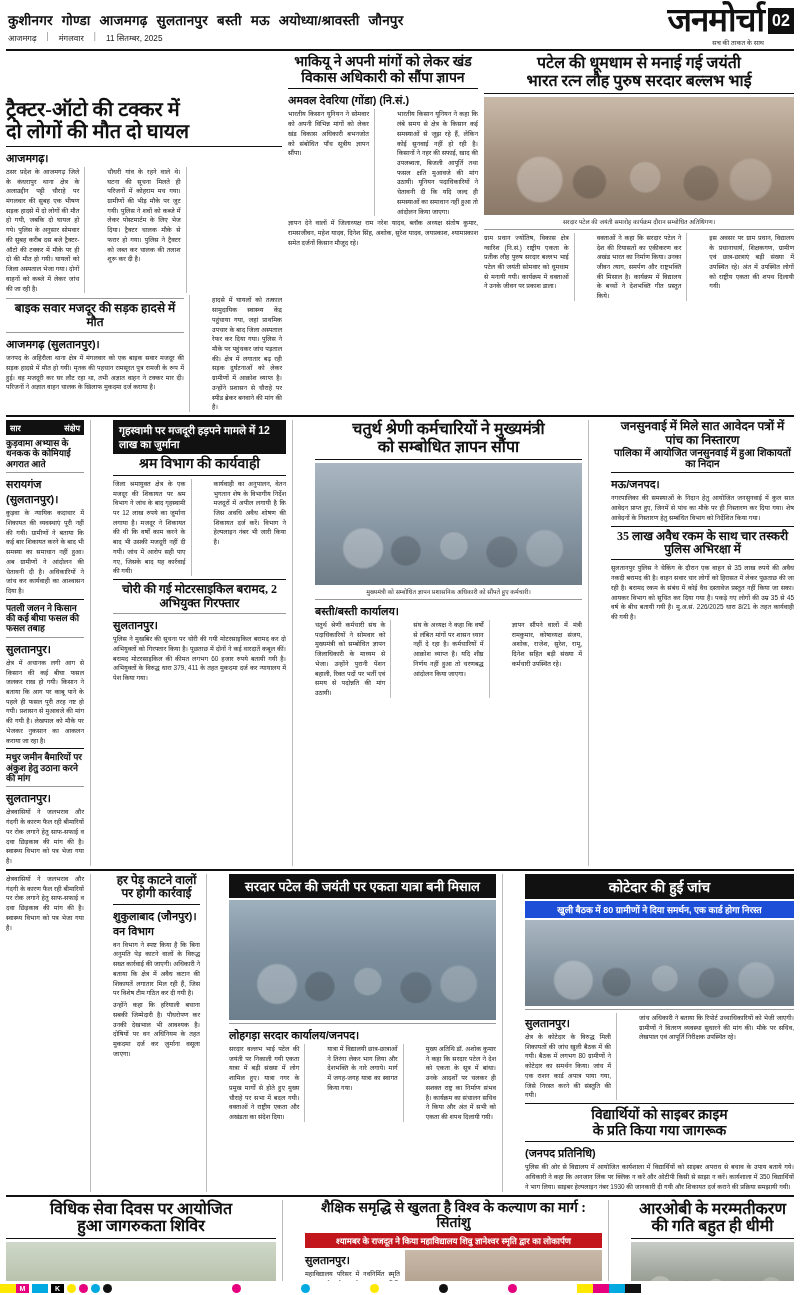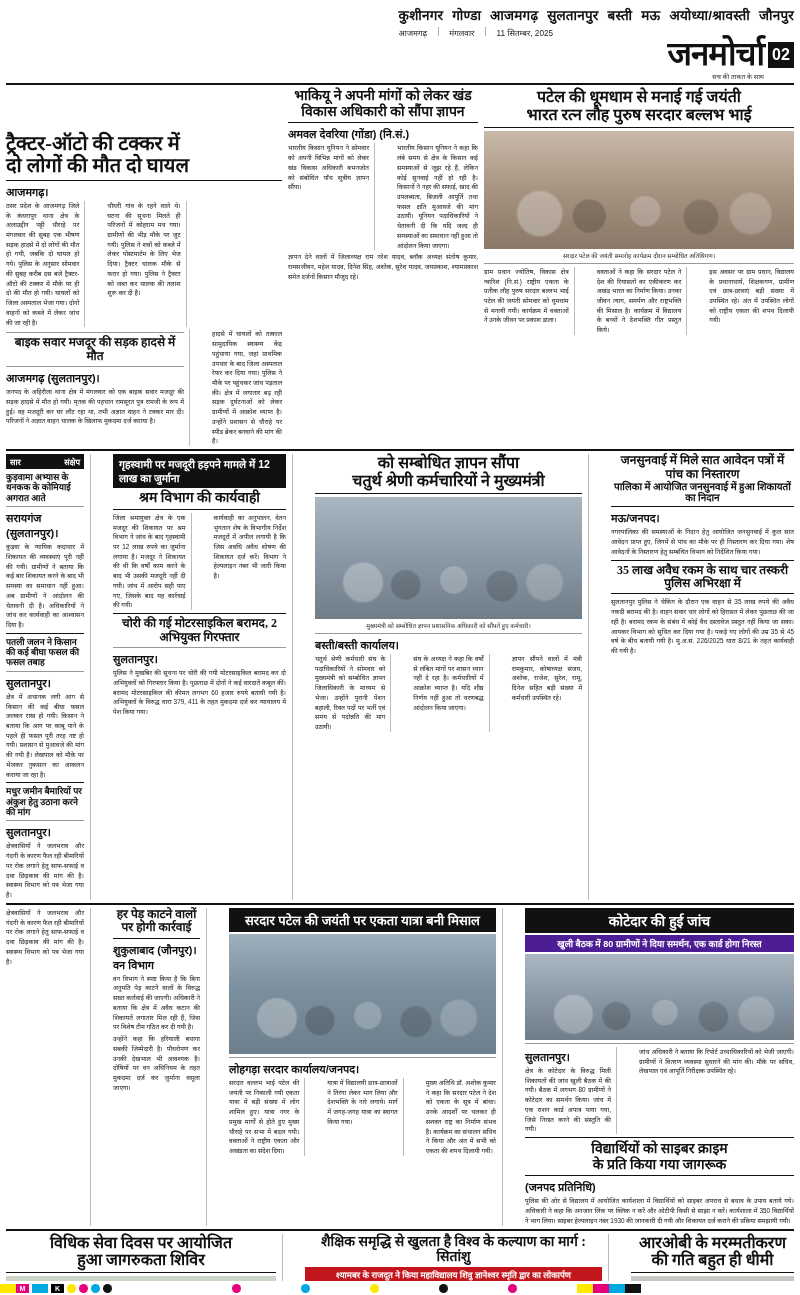--- a/index.html
+++ b/index.html
@@ -7,21 +7,21 @@
   body {
     width: 800px; height: 1295px;
     background: #ffffff;
     font-family: "Liberation Sans", sans-serif;
     color: #111;
     overflow: hidden;
   }
   .page { position: relative; width:800px; height:1295px; padding: 4px 6px; }
 
   
-  .masthead { display:flex; align-items:flex-end; border-bottom:2px solid #111; padding-bottom:2px;flex-direction:column; }
+  .masthead { display:flex; align-items:center; border-bottom:2px solid #111; padding-bottom:2px; }
   .mast-left { flex:1; }
   .mast-cities {
     font-size: 13.5px; font-weight:bold; letter-spacing:0.2px;
     display:flex; gap:9px; flex-wrap:nowrap; padding:2px 0 3px 2px;
   }
   .mast-cities span { white-space:nowrap; }
   .mast-meta { display:flex; gap:10px; font-size:8.2px; color:#222; padding-left:2px; }
   .mast-meta .sep { color:#888; }
   .mast-right { width: 200px; text-align:right; position:relative; }
   .logo {
@@ -62,21 +62,21 @@
       radial-gradient(circle at 34% 72%, rgba(0,0,0,.18) 0 7%, transparent 8%),
       radial-gradient(circle at 52% 68%, rgba(255,255,255,.22) 0 8%, transparent 9%),
       radial-gradient(circle at 70% 73%, rgba(0,0,0,.16) 0 7%, transparent 8%),
       radial-gradient(circle at 86% 70%, rgba(255,255,255,.2) 0 7%, transparent 8%);
   }
 
   
   .cols { display:flex; gap:6px; }
   .col { flex:1; }
   .band-full { background:#111; color:#fff; font-weight:bold; font-size:10.5px; padding:3px 6px; }
-  .tag-green { background:#4c1d95; color:#fff; font-weight:bold; font-size:9px; padding:2px 6px; display:inline-block; }
+  .tag-green { background:#1d4ed8; color:#fff; font-weight:bold; font-size:9px; padding:2px 6px; display:inline-block; }
   .tag-red { background:#c2161c; color:#fff; font-weight:bold; font-size:8.5px; padding:2px 5px; display:inline-block; }
 
   .sidebar-left { width:78px; }
   .leftbar-head {
     background:#111; color:#fff; font-size:8px; font-weight:bold; padding:2px 4px;
     display:flex; justify-content:space-between;
   }
   .leftbar-title { font-size:9px; font-weight:bold; font-family:"Liberation Serif",serif; line-height:1.15; margin:3px 0 2px; }
   .vline { border-left:1px solid #bbb; padding-left:22px; }
 
@@ -214,22 +214,22 @@
         <div class="col body-t vline">कार्यवाही का अनुपालन, वेतन भुगतान शेष के विभागीय निर्देश मजदूरों में अपील लगायी है कि जिस अवधि अवैध शोषण की शिकायत दर्ज करें। विभाग ने हेल्पलाइन नंबर भी जारी किया है।</div>
       </div>
       <div class="rule mt3"></div>
       <div class="hl h-sm center">चोरी की गई मोटरसाइकिल बरामद, 2 अभियुक्त गिरफ्तार</div>
       <div class="rule-thin"></div>
       <div class="dateline">सुलतानपुर।</div>
       <div class="body-t">पुलिस ने मुखबिर की सूचना पर चोरी की गयी मोटरसाइकिल बरामद कर दो अभियुक्तों को गिरफ्तार किया है। पूछताछ में दोनों ने कई वारदातें कबूल कीं। बरामद मोटरसाइकिल की कीमत लगभग 60 हजार रुपये बतायी गयी है। अभियुक्तों के विरुद्ध धारा 379, 411 के तहत मुकदमा दर्ज कर न्यायालय में पेश किया गया।</div>
     </div>
 
     <div style="flex:0 0 290px;" class="vline">
+      <div class="hl h-lg center">चतुर्थ श्रेणी कर्मचारियों ने मुख्यमंत्री</div>
       <div class="hl h-lg center">को सम्बोधित ज्ञापन सौंपा</div>
-      <div class="hl h-lg center">चतुर्थ श्रेणी कर्मचारियों ने मुख्यमंत्री</div>
       <div class="rule"></div>
       <div class="photo group" style="height:122px;"></div>
       <div class="capt">मुख्यमंत्री को सम्बोधित ज्ञापन प्रशासनिक अधिकारी को सौंपते हुए कर्मचारी।</div>
       <div class="rule-thin"></div>
       <div class="dateline">बस्ती/बस्ती कार्यालय।</div>
       <div class="cols" style="gap:5px;">
         <div class="col body-t">चतुर्थ श्रेणी कर्मचारी संघ के पदाधिकारियों ने सोमवार को मुख्यमंत्री को सम्बोधित ज्ञापन जिलाधिकारी के माध्यम से भेजा। उन्होंने पुरानी पेंशन बहाली, रिक्त पदों पर भर्ती एवं समय से पदोन्नति की मांग उठायी।</div>
         <div class="col body-t vline">संघ के अध्यक्ष ने कहा कि वर्षों से लंबित मांगों पर शासन ध्यान नहीं दे रहा है। कर्मचारियों में आक्रोश व्याप्त है। यदि शीघ्र निर्णय नहीं हुआ तो चरणबद्ध आंदोलन किया जाएगा।</div>
         <div class="col body-t vline">ज्ञापन सौंपने वालों में मंत्री रामकुमार, कोषाध्यक्ष संजय, अशोक, राजेश, सुरेश, रामू, दिनेश सहित बड़ी संख्या में कर्मचारी उपस्थित रहे।</div>
       </div>

